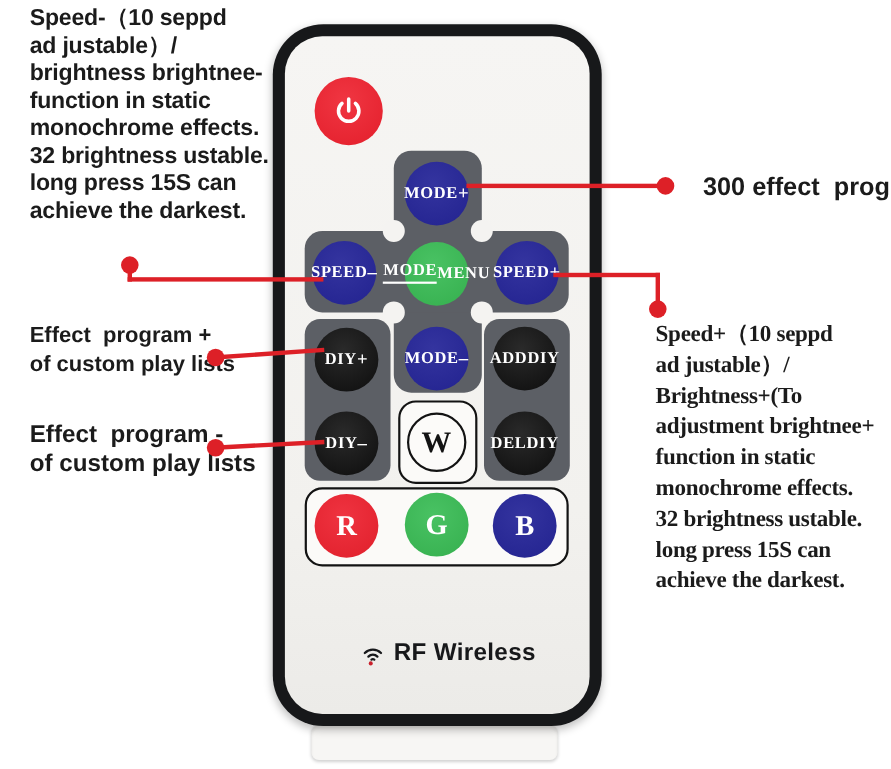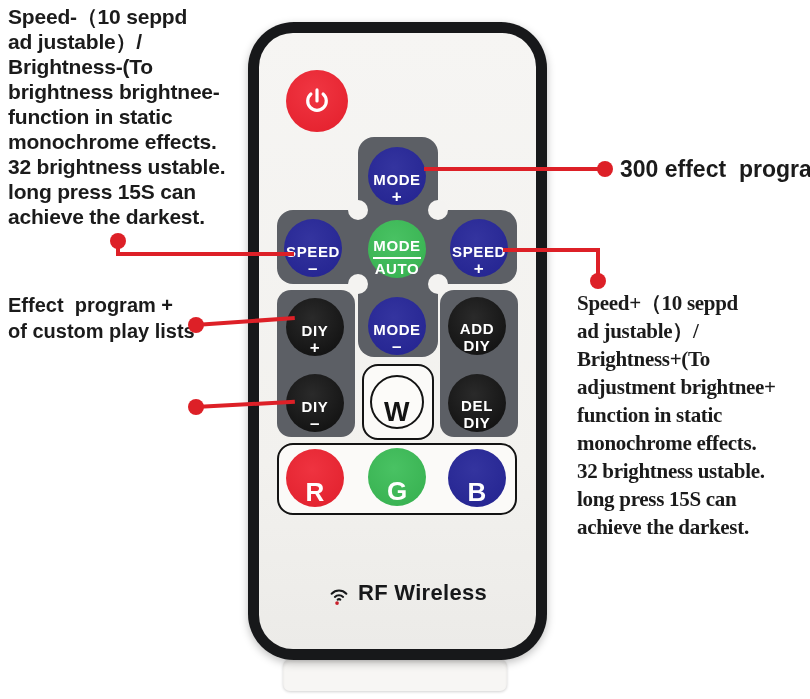--- a/index.html
+++ b/index.html
@@ -2,21 +2,21 @@
 <html><head>
 <meta charset="utf-8">
 <style>
   html,body{margin:0;padding:0;background:#ffffff;}
   .canvas{
     position:relative;width:810px;height:699px;overflow:hidden;
     background:#ffffff;font-family:"Liberation Sans",sans-serif;color:#1b1b1b;
   }
   *{box-sizing:border-box;}
   
-  .note{position:absolute;font-weight:700;color:#1b1b1b;}
+  .note{position:absolute;font-weight:700;color:#1b1b1b;margin-left:19px;}
   .note-tl{left:8px;top:4px;width:252px;font-size:21px;line-height:25px;letter-spacing:-0.2px;}
   .note-r{left:577px;top:289px;width:234px;font-size:21px;line-height:28px;letter-spacing:-0.3px;font-family:Liberation Serif, serif;}
   .note-single{left:620px;top:156px;font-size:23px;line-height:26px;white-space:pre;}
   .note-ml1{left:8px;top:292px;width:230px;font-size:20px;line-height:26px;}
   .note-ml2{left:8px;top:382px;width:230px;font-size:22px;line-height:26px;}
   .note div{white-space:pre;}
   
   .conn{position:absolute;background:#dd2027;z-index:5;}
   .dot{position:absolute;width:16px;height:16px;border-radius:50%;background:#dd2027;z-index:6;}
   .slant{transform-origin:left center;}
@@ -29,23 +29,23 @@
   .face{
     position:absolute;left:259px;top:33px;width:277px;height:616px;
     background:linear-gradient(180deg,#f6f5f3 0%,#f2f1ee 70%,#ecebe8 100%);
     border-radius:34px;z-index:2;
   }
   .panel{position:absolute;background:#5c5f65;z-index:3;}
   .notch{position:absolute;width:20px;height:20px;border-radius:50%;background:#f4f3f1;z-index:3;}
   .frame{position:absolute;background:#fbfaf8;border:2.5px solid #131313;z-index:3;}
   .btn{
     position:absolute;width:58px;height:58px;border-radius:50%;z-index:4;
-    display:flex;flex-direction:column;align-items:center;justify-content:flex-end;
+    display:flex;flex-direction:row;align-items:center;justify-content:center;
     color:#ffffff;font-weight:700;font-size:15px;line-height:1.12;letter-spacing:0.6px;
-    text-align:center;cursor:pointer;
+    text-align:center;cursor:pointer;font-family:Liberation Serif, serif;
   }
   .navy{background:radial-gradient(circle at 45% 35%,#34349f,#22228f);}
   .greenb{background:radial-gradient(circle at 45% 35%,#49c263,#35af4e);}
   .blackb{background:radial-gradient(circle at 45% 35%,#2a2a2a,#0d0d0d);}
   .redb{background:radial-gradient(circle at 45% 35%,#ef3340,#e01f2b);}
   .btn .sym{margin-top:-1px;font-size:17px;line-height:1;}
   .btn-rgb{font-size:26px;letter-spacing:0;}
   .btn-w{
     width:54px;height:54px;background:#fcfbf9;border:2px solid #131313;
     color:#131313;font-size:27px;font-weight:700;
@@ -67,33 +67,36 @@
   }
 </style>
 </head>
 <body>
 
 <div class="canvas">
 
   <div class="note note-tl">
     <div>Speed-（10 seppd</div>
     <div>ad justable）/</div>
-    <div>Brightness-(To</div>
     <div>brightness brightnee-</div>
     <div>function in static</div>
     <div>monochrome effects.</div>
     <div>32 brightness ustable.</div>
     <div>long press 15S can</div>
     <div>achieve the darkest.</div>
   </div>
 
   <div class="note note-single">300 effect  programs</div>
 
   <div class="note note-ml1">
     <div>Effect  program +</div>
+    <div>of custom play lists</div>
+  </div>
+  <div class="note note-ml2">
+    <div>Effect  program -</div>
     <div>of custom play lists</div>
   </div>
 
   <div class="note note-r">
     <div>Speed+（10 seppd</div>
     <div>ad justable）/</div>
     <div>Brightness+(To</div>
     <div>adjustment brightnee+</div>
     <div>function in static</div>
     <div>monochrome effects.</div>
@@ -150,21 +153,21 @@
     <span class="sym">+</span>
   </div>
 
   <div class="btn navy" style="left:284px;top:219px;">
     <span>SPEED</span>
     <span class="sym">–</span>
   </div>
 
   <div class="btn greenb" style="left:368px;top:220px;">
     <span class="menu-top">MODE</span>
-    <span>AUTO</span>
+    <span>MENU</span>
   </div>
 
   <div class="btn navy" style="left:450px;top:219px;">
     <span>SPEED</span>
     <span class="sym">+</span>
   </div>
 
   <div class="btn blackb" style="left:286px;top:298px;">
     <span>DIY</span>
     <span class="sym">+</span>

